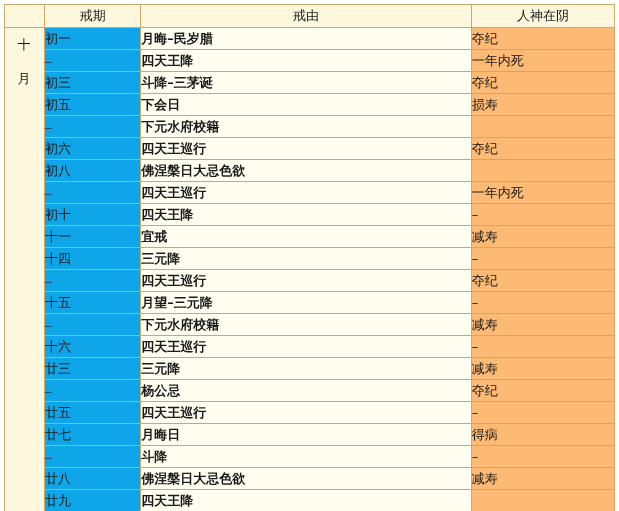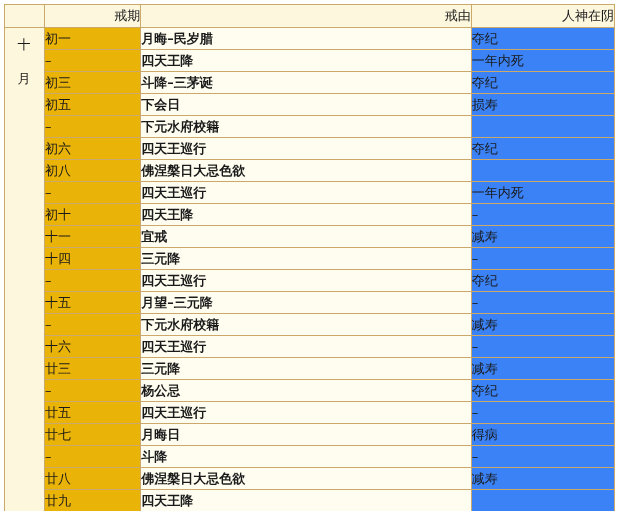--- a/index.html
+++ b/index.html
@@ -28,21 +28,21 @@
   }
   table.cal th, table.cal td {
     border: 1px solid #caa96a;
     font-size: 13px;
     color: #1a1a1a;
     padding: 0;
     vertical-align: top;
   }
   thead th {
     background: #fdf7dd;
-    text-align: right;
+    text-align: center;
     height: 22px;
     font-weight: normal;
     font-size: 13px;
     line-height: 22px;
   }
   
   col.c-month { width: 40px; }
   col.c-day   { width: 96px; }
   col.c-reason{ width: 330px; }
   col.c-effect{ width: 143px; }
@@ -52,36 +52,37 @@
     text-align: center;
     vertical-align: middle;
     font-size: 14px;
     line-height: 34px;
     letter-spacing: 1px;
   }
   td.month .mchar {
     display: block;
   }
   td.day {
-    background: #eab308;
+    background: #0ea5e9;
     padding-left: 7px;
     line-height: 21px;
     height: 21px;
     white-space: nowrap;
+    font-family: Liberation Serif, serif;
   }
   td.reason {
     background: #fffdf0;
     padding-left: 7px;
     line-height: 21px;
     height: 21px;
     white-space: nowrap;
     font-weight: bold;
   }
   td.effect {
-    background: #3b82f6;
+    background: #fdba74;
     padding-left: 7px;
     line-height: 21px;
     height: 21px;
     white-space: nowrap;
   }
 </style>
 </head>
 <body>
 
 <div id="wrap">

